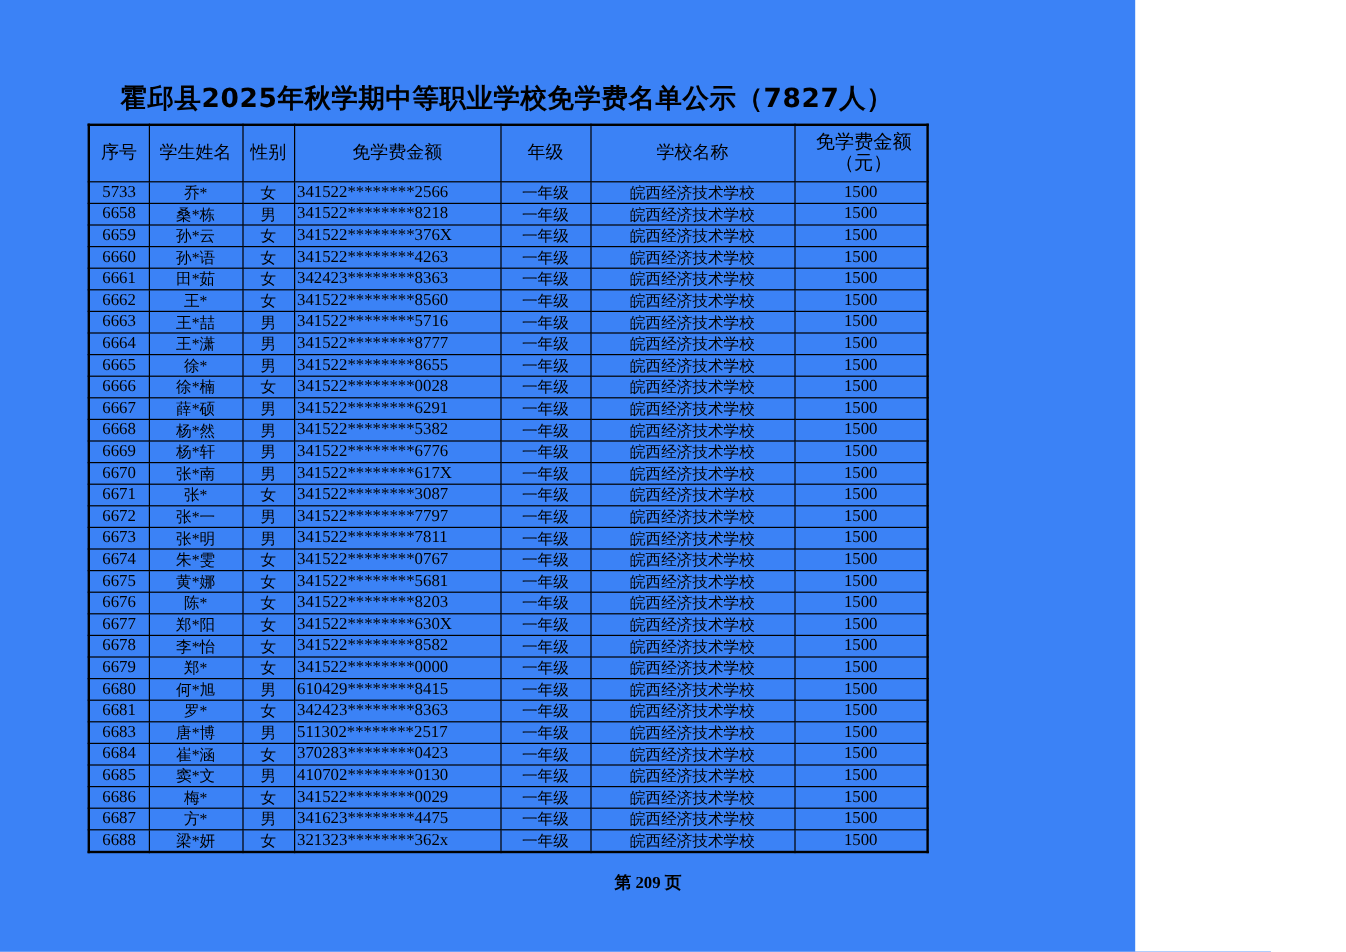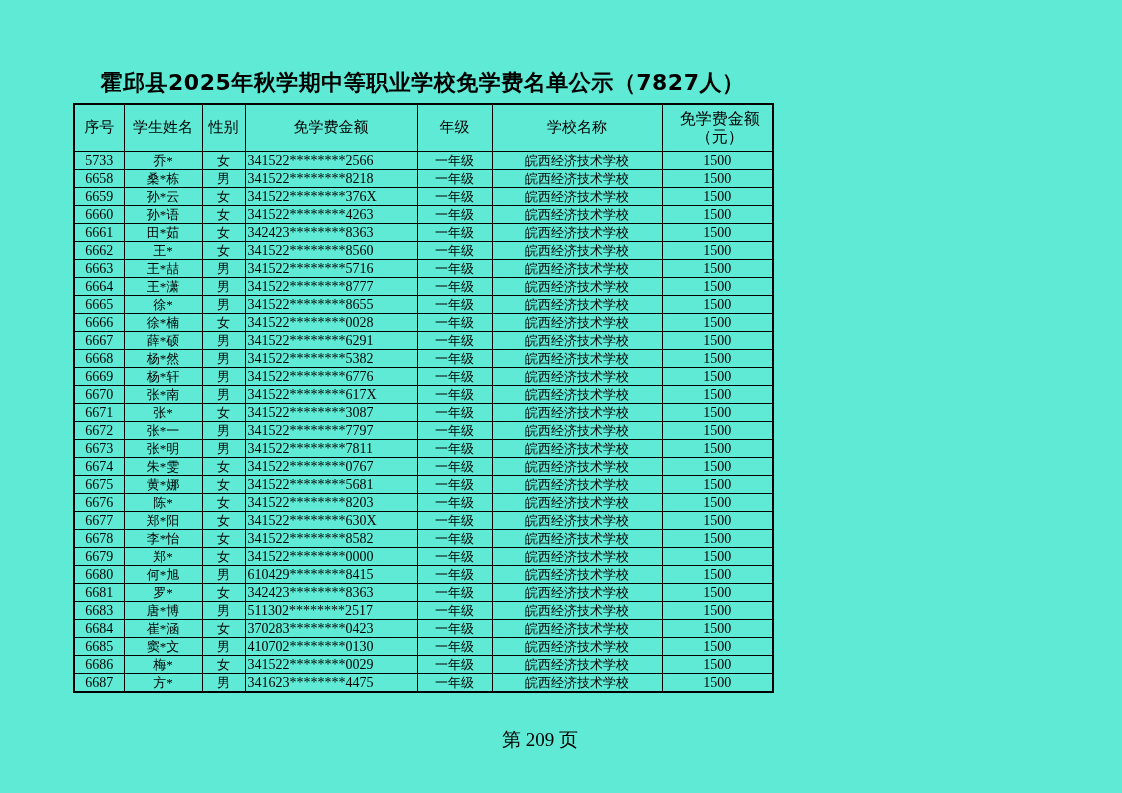--- a/index.html
+++ b/index.html
@@ -1,20 +1,20 @@
 <!DOCTYPE html>
 <html><head>
 <meta charset="utf-8">
 <style>
   html,body{margin:0;padding:0;}
   body{
     width:1122px;height:793px;background:#ffffff;
     font-family:"Liberation Serif","DejaVu Serif",serif;color:#000;
   }
-  .page{position:relative;width:1122px;height:793px;background:#5eead4;overflow:hidden;}
+  .page{position:relative;width:946px;height:793px;background:#3b82f6;overflow:hidden;}
   .doc-title{
     position:absolute;top:70px;left:73px;width:699px;
     text-align:center;font-size:22px;font-weight:bold;line-height:26px;
     font-family:"DejaVu Sans","Liberation Sans",sans-serif;
     letter-spacing:0.5px;white-space:nowrap;
   }
   table.roster{
     position:absolute;top:103px;left:73px;width:699px;
     border-collapse:collapse;table-layout:fixed;
     border:2px solid #000;
@@ -29,21 +29,21 @@
   .roster th.col6{
     text-align:center;padding-left:5px;font-size:16px;
     white-space:pre-line;line-height:18px;margin-left:36px;
   }
   .roster td{font-size:13px;line-height:17px;}
   .roster td.col0{font-size:14px;}
   .roster td.col3{text-align:left;padding-left:2px;font-size:14px;}
   .roster td.col6{font-size:14px;}
   .page-footer{
     position:absolute;top:727px;left:0;width:1080px;
-    text-align:center;font-size:19px;
+    text-align:center;font-size:14px;font-weight:bold;
   }
 </style>
 </head>
 <body>
 
 <div class="page">
 
   <div class="doc-title">霍邱县2025年秋学期中等职业学校免学费名单公示（7827人）</div>
 
   <table class="roster">
@@ -332,18 +332,27 @@
         </tr>
         <tr>
           <td class="col0">6687</td>
           <td class="col1">方*</td>
           <td class="col2">男</td>
           <td class="col3">341623********4475</td>
           <td class="col4">一年级</td>
           <td class="col5">皖西经济技术学校</td>
           <td class="col6">1500</td>
         </tr>
+        <tr>
+          <td class="col0">6688</td>
+          <td class="col1">梁*妍</td>
+          <td class="col2">女</td>
+          <td class="col3">321323********362x</td>
+          <td class="col4">一年级</td>
+          <td class="col5">皖西经济技术学校</td>
+          <td class="col6">1500</td>
+        </tr>
       </tbody>
   </table>
 
   <div class="page-footer">第 209 页</div>
 
 </div>
 
 </body></html>

